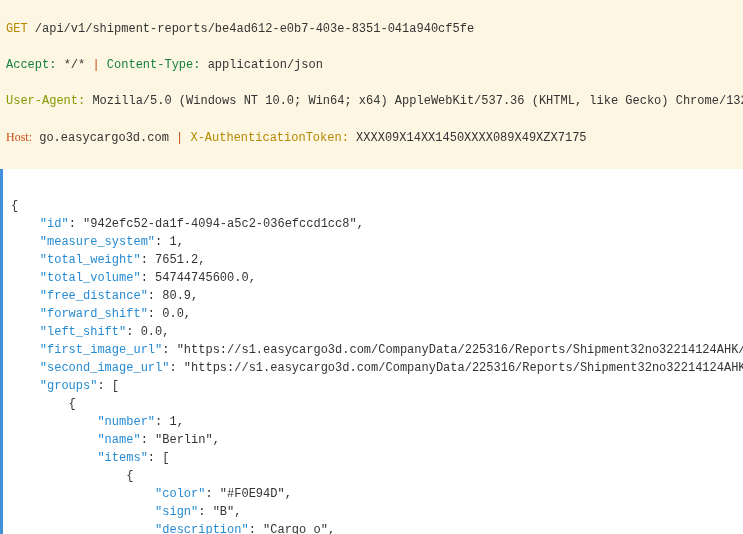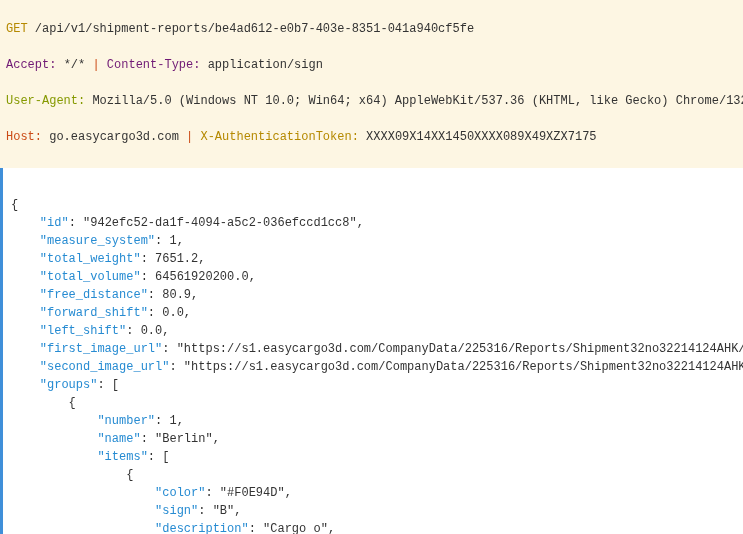--- a/index.html
+++ b/index.html
@@ -19,48 +19,48 @@
     word-wrap: break-word;
   }
   .response-block {
     border-left: 3px solid #3f8fd9;
     padding: 10px 6px 10px 8px;
     white-space: pre-wrap;
     word-wrap: break-word;
     color: #333;
   }
   .method { color: #b58900; text-align: center; }       
-  .hdr-name { color: #701a75; }     
+  .hdr-name { color: #15803d; }     
   .hdr-sep { color: #cb4b16; }      
   .hdr-ua { color: #859900; font-family: Liberation Mono, monospace; }       
-  .hdr-host { color: #cb4b16; }     
+  .hdr-host { color: #cb4b16; font-family: Liberation Serif, serif; }     
   .hdr-xauth { color: #b58900; margin-top: 43px; }    
   .plain { color: #333; }
   .jkey { color: #268bd2; }         
   .jstr { color: #333; }
   .jnum { color: #333; }
   .punc { color: #333; }
   pre { margin:0; font-family: inherit; font-size: inherit; }
 </style>
 </head>
 <body>
 
 <div class="request-block">
 <pre><span class="method">GET</span> <span class="plain">/api/v1/shipment-reports/be4ad612-e0b7-403e-8351-041a940cf5fe</span></pre>
-<pre><span class="hdr-name">Accept:</span> <span class="plain">*/*</span> <span class="hdr-sep">|</span> <span class="hdr-name">Content-Type:</span> <span class="plain">application/sign</span></pre>
+<pre><span class="hdr-name">Accept:</span> <span class="plain">*/*</span> <span class="hdr-sep">|</span> <span class="hdr-name">Content-Type:</span> <span class="plain">application/json</span></pre>
 <pre><span class="hdr-ua">User-Agent:</span> <span class="plain">Mozilla/5.0 (Windows NT 10.0; Win64; x64) AppleWebKit/537.36 (KHTML, like Gecko) Chrome/132.0.0.0 Safari/537.36</span></pre>
 <pre><span class="hdr-host">Host:</span> <span class="plain">go.easycargo3d.com</span> <span class="hdr-sep">|</span> <span class="hdr-xauth">X-AuthenticationToken:</span> <span class="plain">XXXX09X14XX1450XXXX089X49XZX7175</span></pre>
 </div>
 
 <div class="response-block">
 <pre><span class="punc">{</span>
     <span class="jkey">"id"</span><span class="punc">: </span><span class="jstr">"942efc52-da1f-4094-a5c2-036efccd1cc8"</span><span class="punc">,</span>
     <span class="jkey">"measure_system"</span><span class="punc">: </span><span class="jnum">1</span><span class="punc">,</span>
     <span class="jkey">"total_weight"</span><span class="punc">: </span><span class="jnum">7651.2</span><span class="punc">,</span>
-    <span class="jkey">"total_volume"</span><span class="punc">: </span><span class="jnum">64561920200.0</span><span class="punc">,</span>
+    <span class="jkey">"total_volume"</span><span class="punc">: </span><span class="jnum">54744745600.0</span><span class="punc">,</span>
     <span class="jkey">"free_distance"</span><span class="punc">: </span><span class="jnum">80.9</span><span class="punc">,</span>
     <span class="jkey">"forward_shift"</span><span class="punc">: </span><span class="jnum">0.0</span><span class="punc">,</span>
     <span class="jkey">"left_shift"</span><span class="punc">: </span><span class="jnum">0.0</span><span class="punc">,</span>
     <span class="jkey">"first_image_url"</span><span class="punc">: </span><span class="jstr">"https://s1.easycargo3d.com/CompanyData/225316/Reports/Shipment32no32214124AHK/001/img0.jpg"</span>
     <span class="jkey">"second_image_url"</span><span class="punc">: </span><span class="jstr">"https://s1.easycargo3d.com/CompanyData/225316/Reports/Shipment32no32214124AHK/001/img1.jpg"</span>
     <span class="jkey">"groups"</span><span class="punc">: [</span>
         <span class="punc">{</span>
             <span class="jkey">"number"</span><span class="punc">: </span><span class="jnum">1</span><span class="punc">,</span>
             <span class="jkey">"name"</span><span class="punc">: </span><span class="jstr">"Berlin"</span><span class="punc">,</span>
             <span class="jkey">"items"</span><span class="punc">: [</span>

